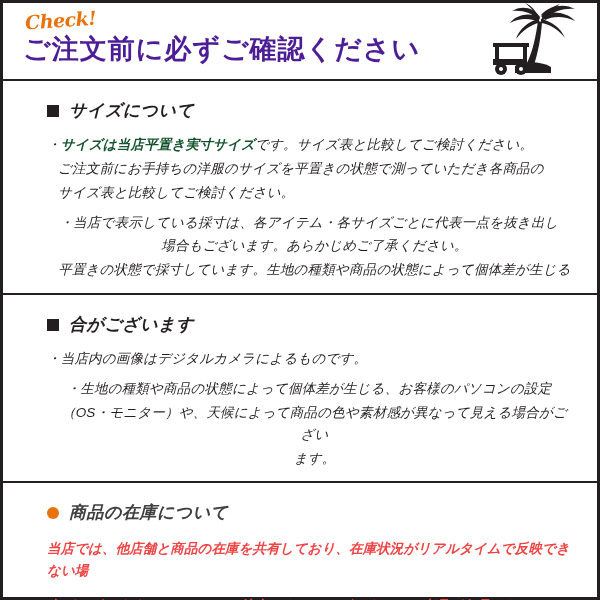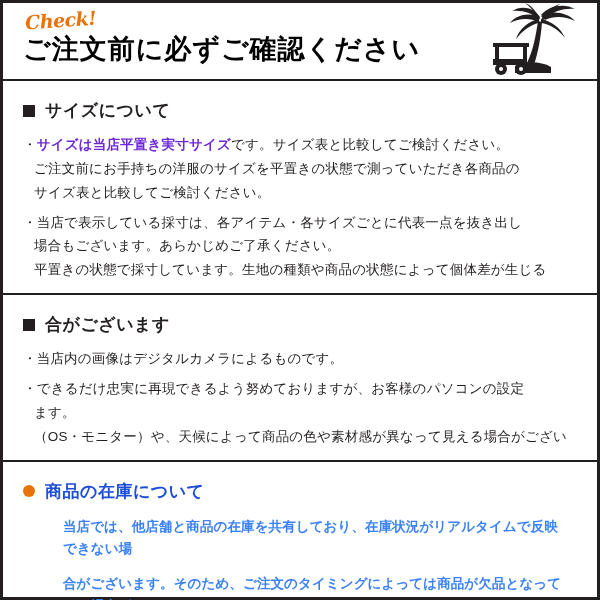--- a/index.html
+++ b/index.html
@@ -42,39 +42,40 @@
     letter-spacing: -0.5px;
     transform: rotate(-4deg);
   }
   .header-title {
     position: absolute;
     left: 20px;
     top: 28px;
     font-size: 27px;
     font-weight: bold;
     letter-spacing: 1px;
-    color: #000000;
+    color: #4c1d95;
     white-space: nowrap;
   }
 
   
   .scene {
     position: absolute;
     right: 8px;
     top: 0;
     width: 110px;
     height: 78px;
     overflow: hidden;
   }
 
   
   .section {
-    padding: 16px 26px 10px 20px;
+    padding: 16px 26px 10px 44px;
     border-bottom: 2px solid #231f20;
     box-sizing: border-box;
+    font-style: italic;
   }
   .section.last { border-bottom: none; }
 
   .sec-head {
     display: flex;
     align-items: center;
     font-size: 17px;
     font-weight: bold;
     margin: 2px 0 12px 0;
     letter-spacing: 0.5px;
@@ -84,44 +85,43 @@
     width: 12px;
     height: 12px;
     background: #231f20;
     margin-right: 10px;
     flex: 0 0 auto;
   }
   .marker.circle {
     border-radius: 50%;
     background: #e8730c;
   }
-  .sec-head.accent { color: #1d4ed8; }
+  .sec-head.accent { color: #404040; }
 
   .line {
     font-size: 13.5px;
     line-height: 1.62;
     margin: 0 0 2px 0;
     letter-spacing: 0.2px;
   }
   .bullet-block {
     margin-bottom: 8px;
   }
-  .bullet-block:last-child { margin-bottom: 0; }
+  .bullet-block:last-child { margin-bottom: 0; text-align: center; }
   .hl {
-    color: #6d28d9;
+    color: #14532d;
     font-weight: bold;
   }
   .indent { padding-left: 11px; }
   .strong-orange {
-    color: #3b82f6;
+    color: #ef4444;
     font-weight: bold;
     font-size: 13.5px;
     line-height: 1.62;
     letter-spacing: 0.1px;
-    margin-left: 40px;
   }
 </style>
 </head>
 <body>
 
 <div class="page">
 
   <div class="header">
     <div class="check-badge">Check!</div>
     <div class="header-title">ご注文前に必ずご確認ください</div>
@@ -191,24 +191,24 @@
     </div>
 
     <div class="bullet-block">
       <p class="line">
         <span>・</span><span>当店内の画像はデジタルカメラによるものです。</span>
       </p>
     </div>
 
     <div class="bullet-block">
       <p class="line">
-        <span>・</span><span>できるだけ忠実に再現できるよう努めておりますが、お客様のパソコンの設定</span>
-      </p>
+        <span>・</span><span>生地の種類や商品の状態によって個体差が生じる、お客様のパソコンの設定</span>
+      </p>
+      <p class="line indent">（OS・モニター）や、天候によって商品の色や素材感が異なって見える場合がござい</p>
       <p class="line indent">ます。</p>
-      <p class="line indent">（OS・モニター）や、天候によって商品の色や素材感が異なって見える場合がござい</p>
     </div>
   </div>
 
   <div class="section last">
     <div class="sec-head accent">
       <span class="marker circle"></span>
       <span>商品の在庫について</span>
     </div>
 
     <p class="strong-orange">当店では、他店舗と商品の在庫を共有しており、在庫状況がリアルタイムで反映できない場</p>

